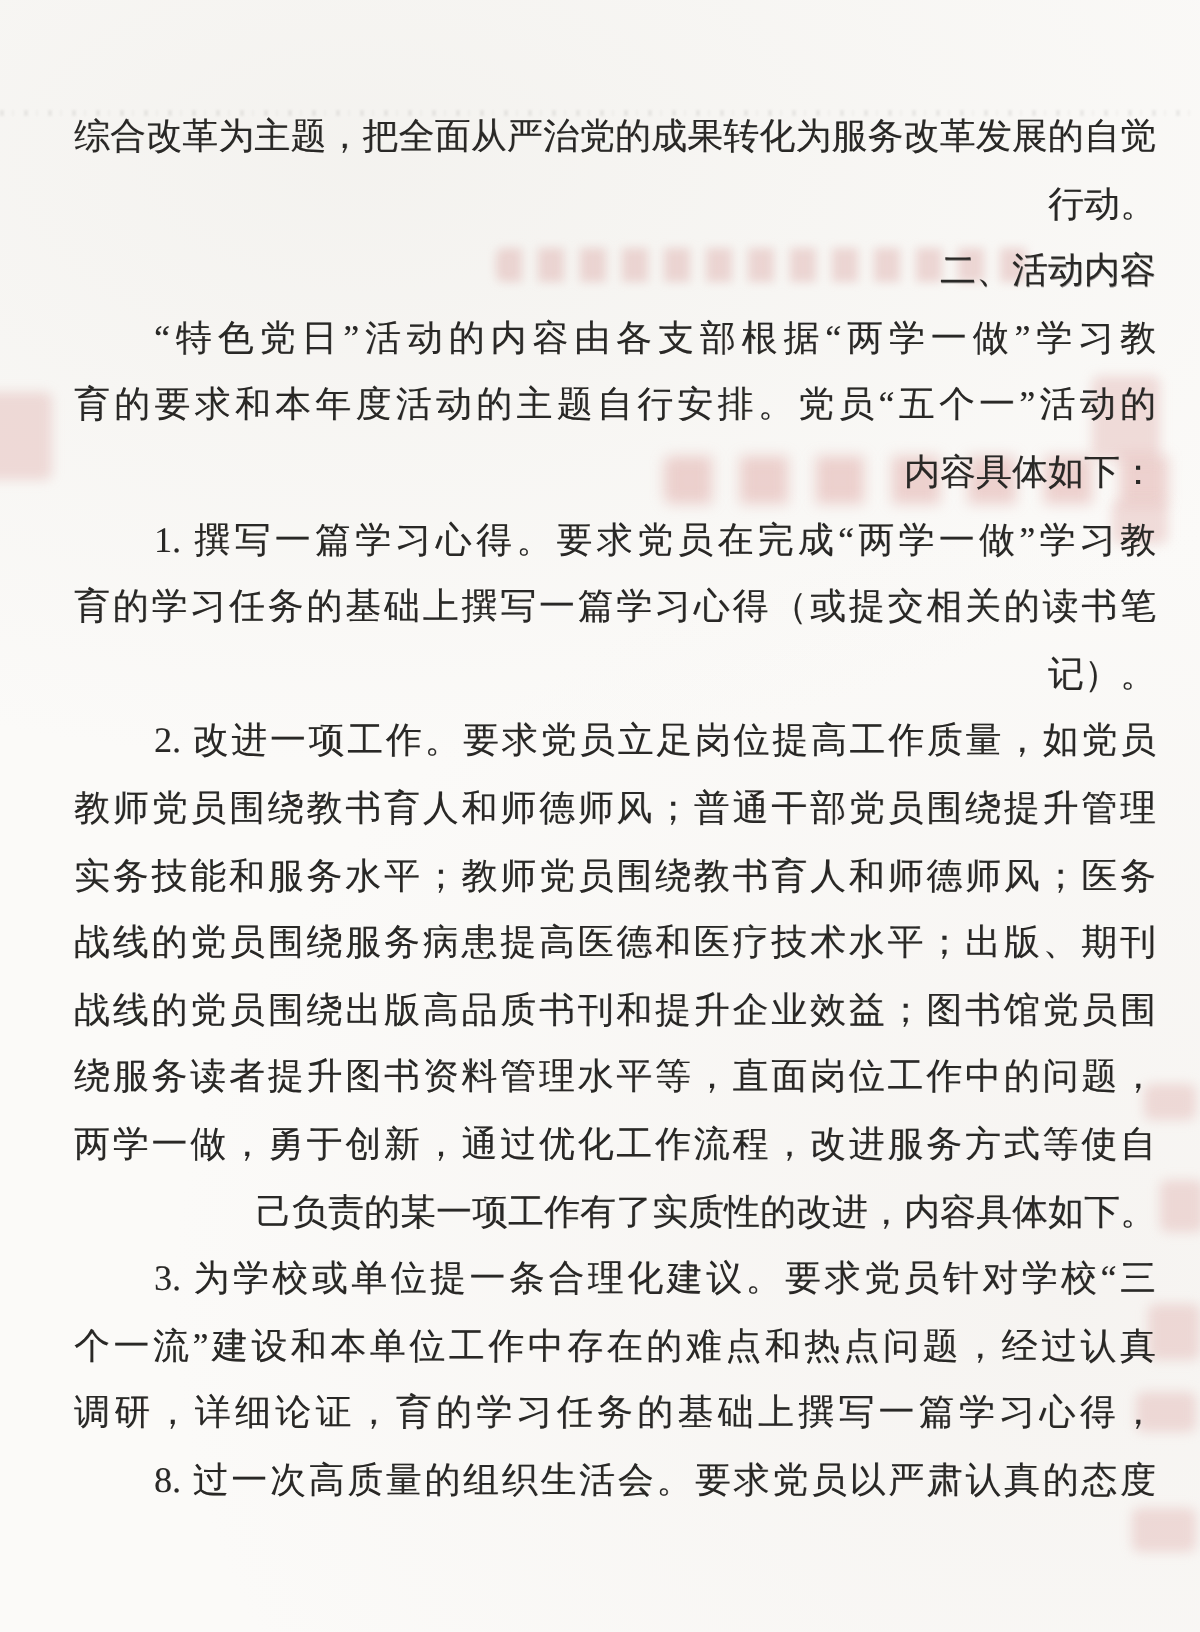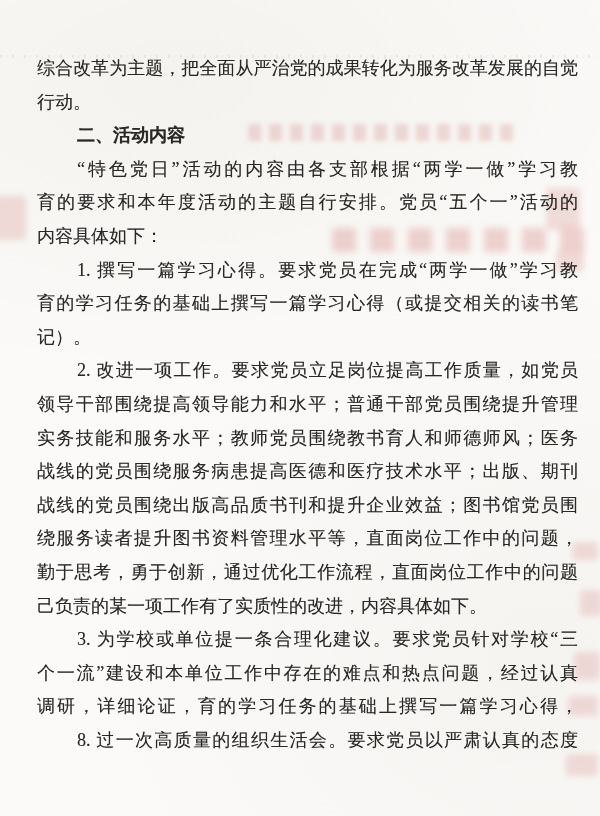--- a/index.html
+++ b/index.html
@@ -81,23 +81,23 @@
     height: 33.6px;
     line-height: 33.6px;
     font-size: 18px;
     letter-spacing: 0;
     white-space: normal;
     text-justify: inter-character;
     color: #292826;
     text-shadow: 0.2px 0.2px 0 rgba(41,40,38,0.35);
   }
   .line.fill { text-align: justify; text-align-last: justify; }
-  .line.end  { text-align: left; }
+  .line.end  { text-align: right; }
   .line.indent { padding-left: 40px; }
-  .line.bold { font-weight: bold; text-shadow: 0.3px 0.3px 0 rgba(41,40,38,0.5); }
+  .line.bold { font-weight: normal; text-shadow: 0.3px 0.3px 0 rgba(41,40,38,0.5); }
 </style>
 </head>
 <body>
 
 <div class="page">
 
   <div class="noise-line"></div>
 
   <div class="bleed row     mark-a"></div>
   <div class="bleed row-big mark-b"></div>
@@ -114,26 +114,26 @@
       <div class="line fill">综合改革为主题，把全面从严治党的成果转化为服务改革发展的自觉</div>
       <div class="line end">行动。</div>
       <div class="line end indent bold">二、活动内容</div>
       <div class="line fill indent">“特色党日”活动的内容由各支部根据“两学一做”学习教</div>
       <div class="line fill">育的要求和本年度活动的主题自行安排。党员“五个一”活动的</div>
       <div class="line end">内容具体如下：</div>
       <div class="line fill indent">1. 撰写一篇学习心得。要求党员在完成“两学一做”学习教</div>
       <div class="line fill">育的学习任务的基础上撰写一篇学习心得（或提交相关的读书笔</div>
       <div class="line end">记）。</div>
       <div class="line fill indent">2. 改进一项工作。要求党员立足岗位提高工作质量，如党员</div>
-      <div class="line fill">领导干部围绕提高领导能力和水平；普通干部党员围绕提升管理</div>
+      <div class="line fill">教师党员围绕教书育人和师德师风；普通干部党员围绕提升管理</div>
       <div class="line fill">实务技能和服务水平；教师党员围绕教书育人和师德师风；医务</div>
       <div class="line fill">战线的党员围绕服务病患提高医德和医疗技术水平；出版、期刊</div>
       <div class="line fill">战线的党员围绕出版高品质书刊和提升企业效益；图书馆党员围</div>
       <div class="line fill">绕服务读者提升图书资料管理水平等，直面岗位工作中的问题，</div>
-      <div class="line fill">勤于思考，勇于创新，通过优化工作流程，直面岗位工作中的问题</div>
+      <div class="line fill">两学一做，勇于创新，通过优化工作流程，改进服务方式等使自</div>
       <div class="line end">己负责的某一项工作有了实质性的改进，内容具体如下。</div>
       <div class="line fill indent">3. 为学校或单位提一条合理化建议。要求党员针对学校“三</div>
       <div class="line fill">个一流”建设和本单位工作中存在的难点和热点问题，经过认真</div>
       <div class="line fill">调研，详细论证，育的学习任务的基础上撰写一篇学习心得，</div>
       <div class="line fill indent">8. 过一次高质量的组织生活会。要求党员以严肃认真的态度</div>
     </div>
 
 </div>
 
 </body></html>

